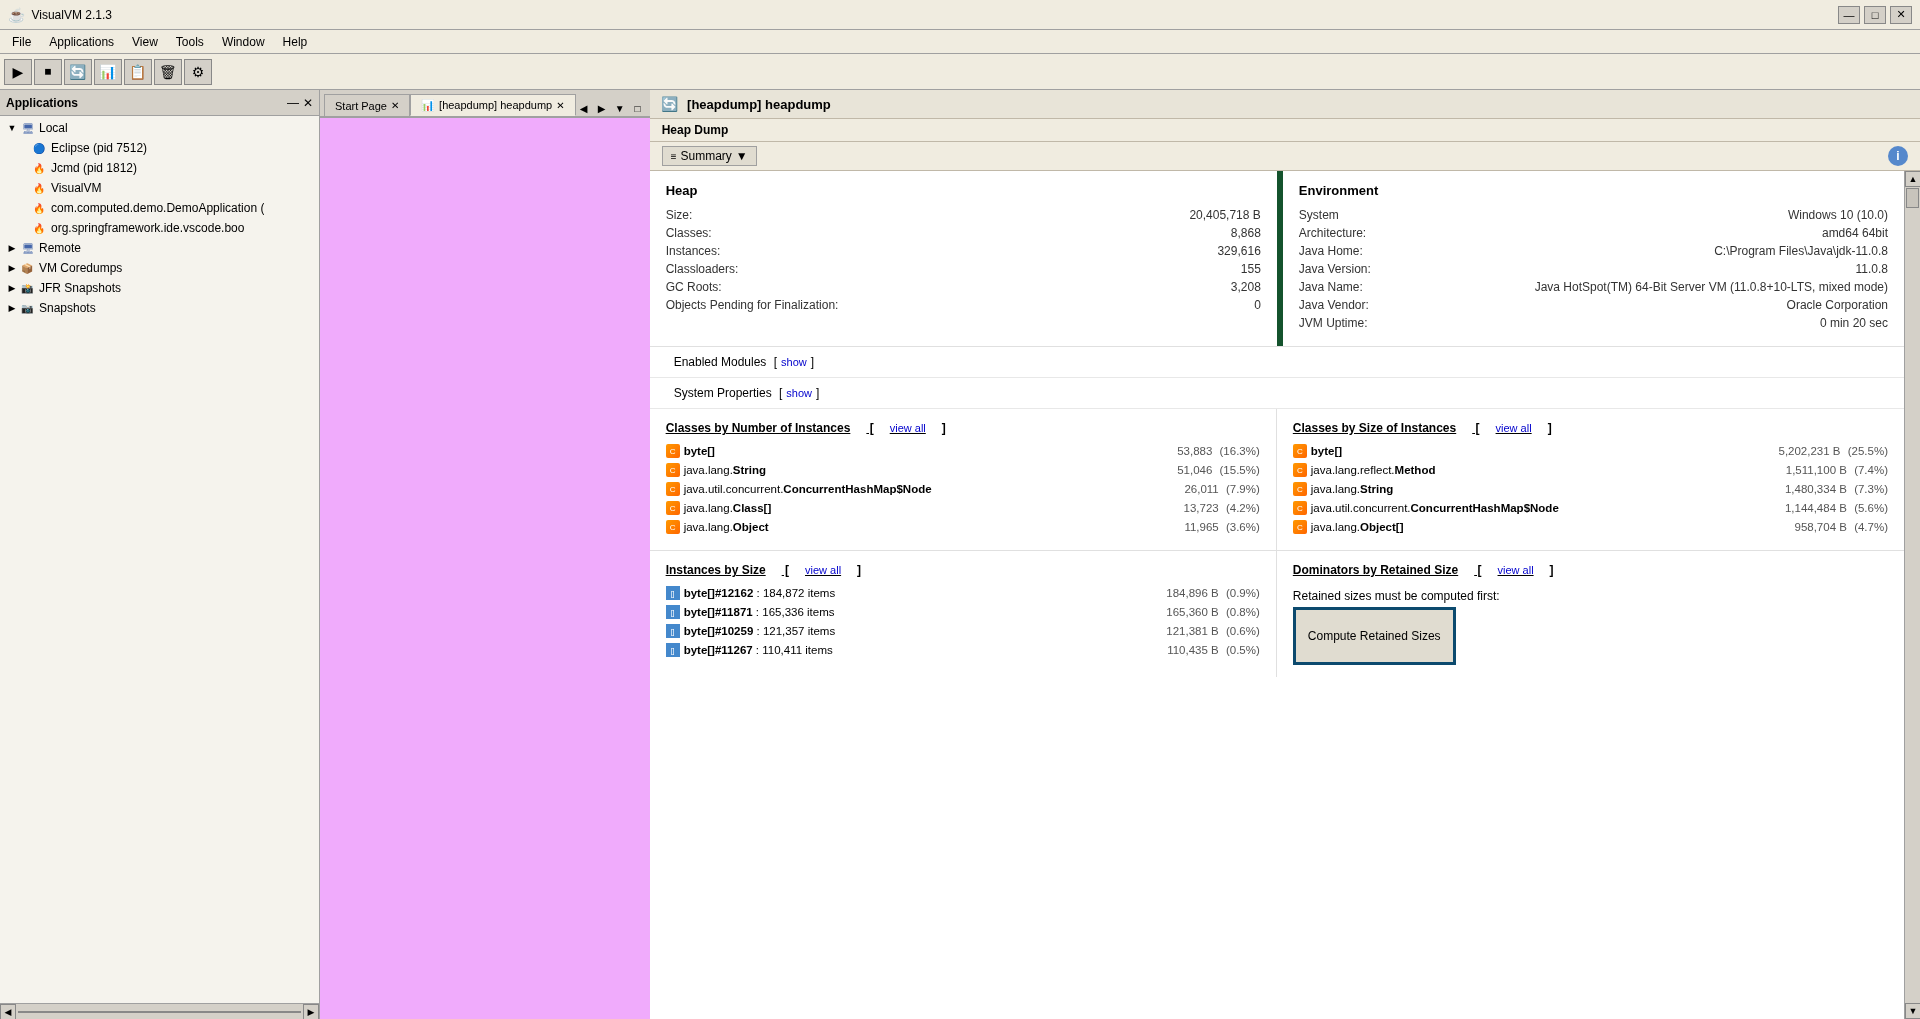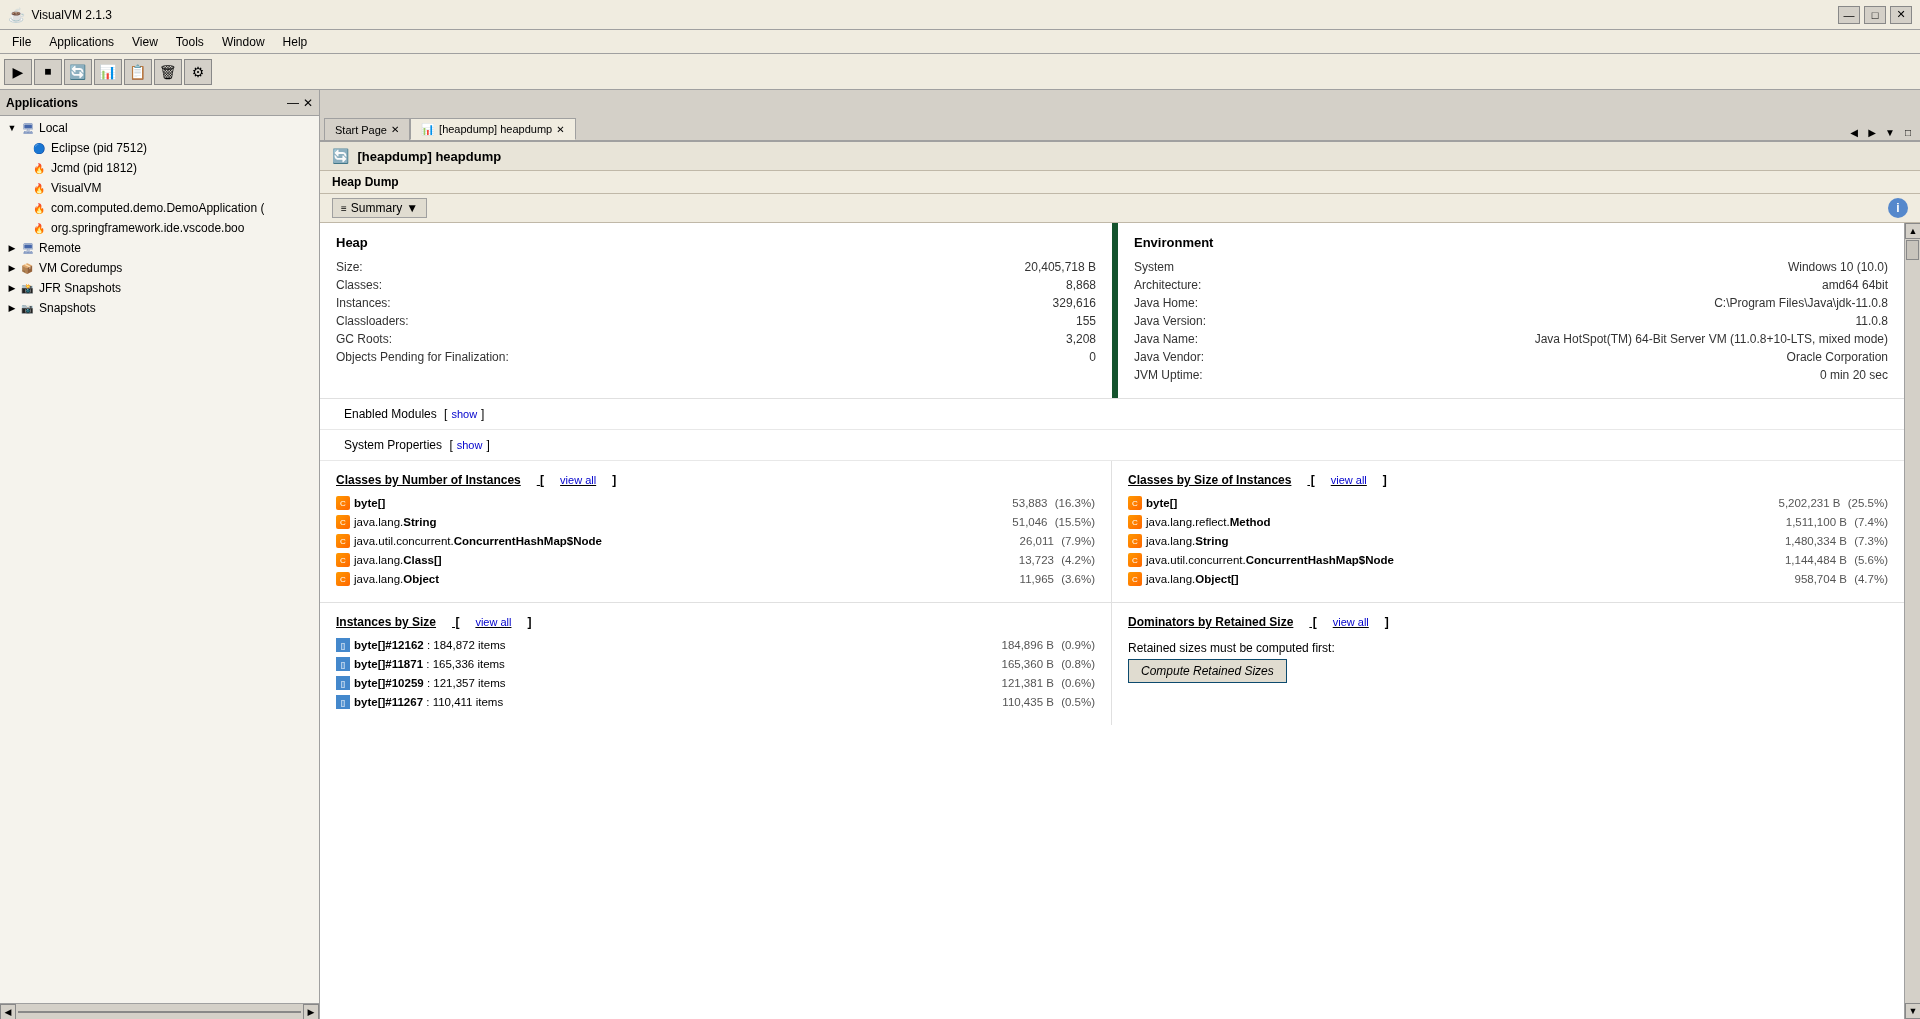--- a/index.html
+++ b/index.html
@@ -64,21 +64,21 @@
       padding: 0 6px;
       border-bottom: 1px solid #a0a0a0;
     }
     #sidebar-tree { flex: 1; overflow-y: auto; padding: 2px; }
     .tree-item { display: flex; align-items: center; padding: 2px 4px; cursor: pointer; white-space: nowrap; }
     .tree-icon { width: 16px; height: 16px; margin-right: 3px; display: inline-flex; align-items: center; justify-content: center; font-size: 10px; flex-shrink: 0; }
     .tree-expand { width: 12px; display: inline-flex; align-items: center; justify-content: center; font-size: 9px; flex-shrink: 0; margin-right: 2px; }
     .indent-1 { padding-left: 16px; }
 
     
-    #content-area { flex: 1; display: flex; flex-direction: column; overflow: hidden; background: #f0abfc; margin-top: 24px; }
+    #content-area { flex: 1; display: flex; flex-direction: row; overflow: hidden; background: #f0abfc; }
 
     
     #tab-bar {
       height: 28px;
       background: #d4d0c8;
       display: flex;
       align-items: flex-end;
       padding: 0 4px;
       border-bottom: 2px solid #a0a0a0;
     }
@@ -165,26 +165,25 @@
       background: #4488cc;
       display: inline-flex; align-items: center; justify-content: center;
       font-size: 7px; color: white; flex-shrink: 0;
     }
 
     
     #instances-section { display: grid; grid-template-columns: 1fr 1fr; border-top: 1px solid #e0e0e0; }
 
     
     .compute-btn {
-      padding: 4px 12px;
+      padding: 19px 12px;
       background: #e0dcd0;
-      border: 1px solid #0c4a6e;
+      border: 3px solid #0c4a6e;
       cursor: pointer;
       font-size: 12px;
-      font-style: italic;
     }
 
     
     #main-scroll::-webkit-scrollbar { width: 16px; }
     #main-scroll::-webkit-scrollbar-track { background: #f0f0f0; }
     #main-scroll::-webkit-scrollbar-thumb { background: #c0c0c0; border: 1px solid #a0a0a0; }
 
     
     #right-scrollbar { width: 16px; background: #d4d0c8; border-left: 1px solid #a0a0a0; display: flex; flex-direction: column; }
     .scroll-arrow { width: 16px; height: 16px; display: flex; align-items: center; justify-content: center; font-size: 9px; cursor: pointer; background: #d4d0c8; border: 1px solid #888; }

